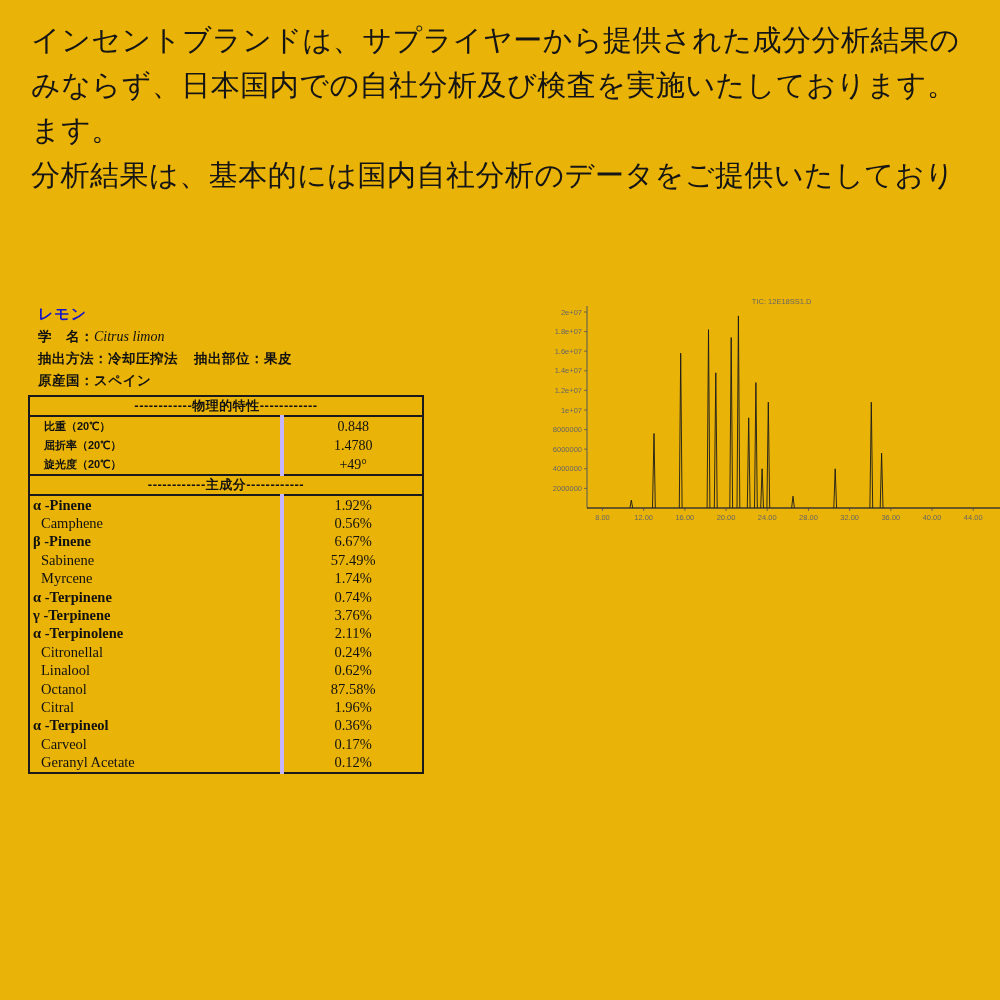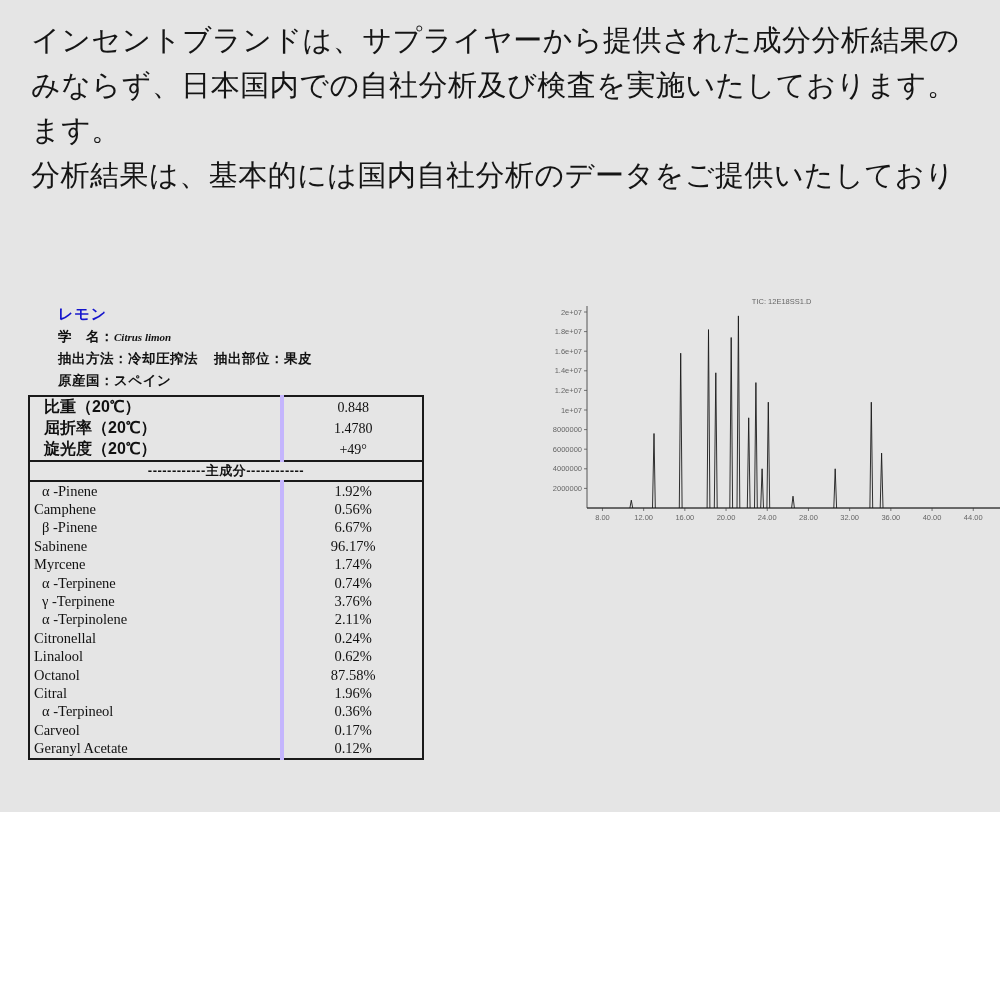--- a/index.html
+++ b/index.html
@@ -1,38 +1,38 @@
 <!DOCTYPE html>
 <html><head>
 <meta charset="utf-8">
 <style>
   html,body{margin:0;padding:0;background:#ffffff;}
-  .page{position:relative;width:1000px;height:812px;background:#e5e5e5;overflow:hidden;
+  .page{position:relative;width:1000px;height:1000px;background:#eab308;overflow:hidden;
         font-family:"Liberation Sans",sans-serif;color:#111;}
   
   .intro{position:absolute;left:31px;top:18px;width:952px;}
   .intro-line{font-size:29px;line-height:45px;letter-spacing:0.5px;color:#151515;white-space:nowrap;}
   
   .spec{position:absolute;left:28px;top:305px;width:396px;}
-  .spec-head{margin-left:30px;}
+  .spec-head{margin-left:10px;}
   .product-name{color:#1414cc;font-weight:bold;font-size:15px;margin-bottom:4px;letter-spacing:1px;}
   .spec-line{font-weight:bold;font-size:13.5px;margin-bottom:4px;letter-spacing:0.5px;}
-  .sci-name{font-family:"Liberation Serif",serif;font-style:italic;font-weight:bold;font-size:11px;letter-spacing:0;}
+  .sci-name{font-family:"Liberation Serif",serif;font-style:italic;font-weight:normal;font-size:14px;letter-spacing:0;}
   .gap{display:inline-block;width:16px;}
   
   table.spec-table{border-collapse:collapse;width:396px;margin-top:5px;border:2px solid #1a1a1a;table-layout:fixed;}
   table.spec-table td{padding:0;vertical-align:middle;}
   tr.sect td{border-top:2px solid #1a1a1a;border-bottom:2px solid #1a1a1a;text-align:center;
              font-weight:bold;font-size:13px;height:17px;letter-spacing:0.5px;}
   td.val{border-left:4px solid #c4b5fd;text-align:center;font-family:"Liberation Serif",serif;font-size:14px;}
   tr.phys td{height:19px;}
-  tr.phys td.label{font-weight:bold;font-size:16px;padding-left:14px;}
+  tr.phys td.label{font-weight:bold;font-size:11px;padding-left:14px;}
   tr.comp td{height:18.4px;font-family:"Liberation Serif",serif;font-size:14.5px;}
-  tr.comp td.label{padding-left:4px;}
-  tr.comp.greek td.label{padding-left:12px;}
+  tr.comp td.label{padding-left:11px;}
+  tr.comp.greek td.label{padding-left:3px;font-weight:bold;}
   col.c1{width:252px;} col.c2{width:140px;}
   
   .chromatogram{position:absolute;left:527px;top:294px;width:482px;height:236px;}
   .chromatogram svg{font-family:"Liberation Sans",sans-serif;}
 </style>
 </head>
 <body>
 
 <div class="page">
 
@@ -54,20 +54,23 @@
       </div>
       <div class="spec-line">原産国：スペイン</div>
     </div>
 
     <table class="spec-table">
       <colgroup>
           <col class="c1">
           <col class="c2">
         </colgroup>
       <tbody id="spec-tbody">
+          <tr class="sect">
+            <td colspan="2">------------物理的特性------------</td>
+          </tr>
           <tr class="phys">
             <td class="label">比重（20℃）</td>
             <td class="val">0.848</td>
           </tr>
           <tr class="phys">
             <td class="label">屈折率（20℃）</td>
             <td class="val">1.4780</td>
           </tr>
           <tr class="phys">
             <td class="label">旋光度（20℃）</td>
@@ -83,21 +86,21 @@
           <tr class="comp">
             <td class="label">Camphene</td>
             <td class="val">0.56%</td>
           </tr>
           <tr class="comp greek">
             <td class="label">β -Pinene</td>
             <td class="val">6.67%</td>
           </tr>
           <tr class="comp">
             <td class="label">Sabinene</td>
-            <td class="val">96.17%</td>
+            <td class="val">57.49%</td>
           </tr>
           <tr class="comp">
             <td class="label">Myrcene</td>
             <td class="val">1.74%</td>
           </tr>
           <tr class="comp greek">
             <td class="label">α -Terpinene</td>
             <td class="val">0.74%</td>
           </tr>
           <tr class="comp greek">

